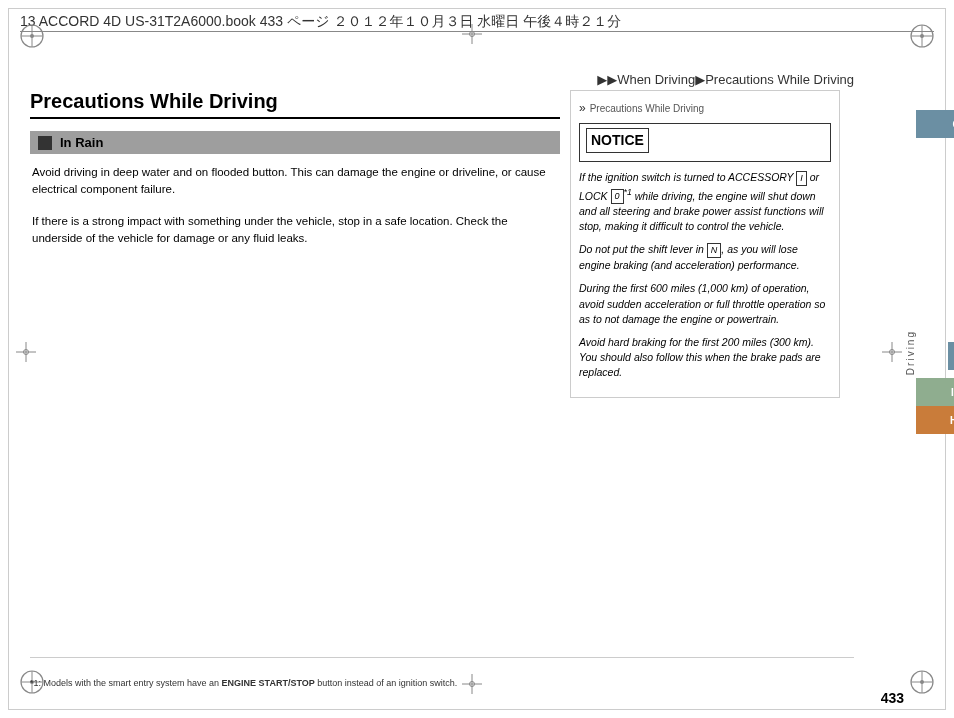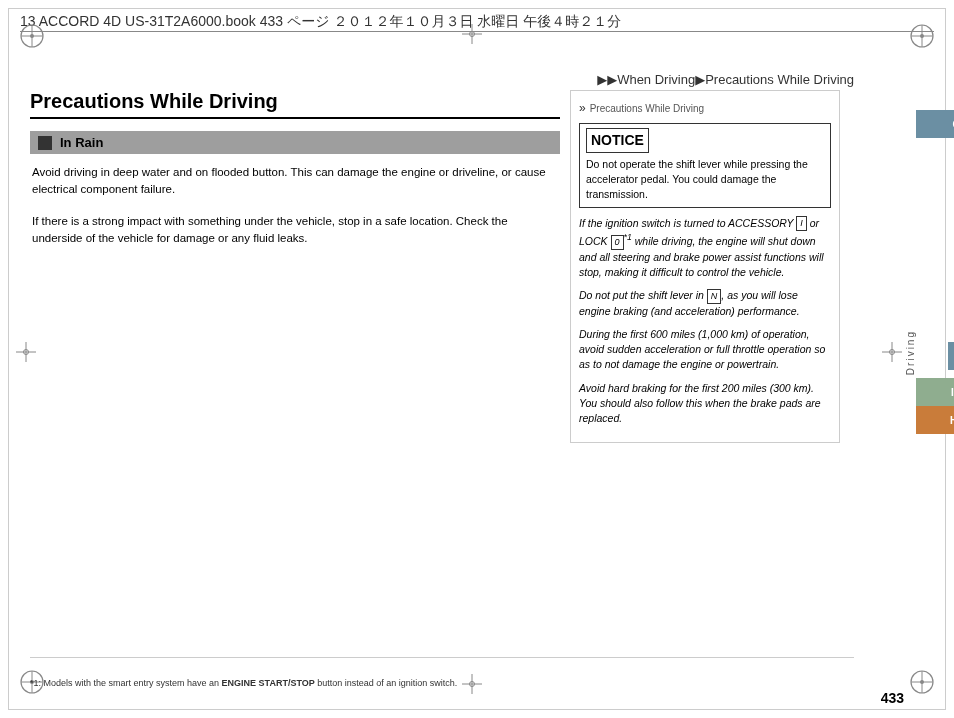--- a/index.html
+++ b/index.html
@@ -353,21 +353,20 @@
 
   <div class="section-body">If there is a strong impact with something under the vehicle, stop in a safe location. Check the underside of the vehicle for damage or any fluid leaks.</div>
 </div>
 
 <div class="right-panel">
   <div class="right-panel-title">
     <span>Precautions While Driving</span>
   </div>
   <div class="notice-box">
     <div class="notice-label">NOTICE</div>
-    <div class="notice-text">Do not operate the shift lever while pressing the accelerator pedal. You could damage the transmission.</div>
   </div>
   <div class="right-panel-para">
     If the ignition switch is turned to ACCESSORY <span class="key-ref">I</span> or LOCK <span class="key-ref">0</span><sup>*1</sup> while driving, the engine will shut down and all steering and brake power assist functions will stop, making it difficult to control the vehicle.
   </div>
   <div class="right-panel-para">
     Do not put the shift lever in <span class="key-ref">N</span>, as you will lose engine braking (and acceleration) performance.
   </div>
   <div class="right-panel-para">During the first 600 miles (1,000 km) of operation, avoid sudden acceleration or full throttle operation so as to not damage the engine or powertrain.</div>
   <div class="right-panel-para">Avoid hard braking for the first 200 miles (300 km). You should also follow this when the brake pads are replaced.</div>
 </div>

